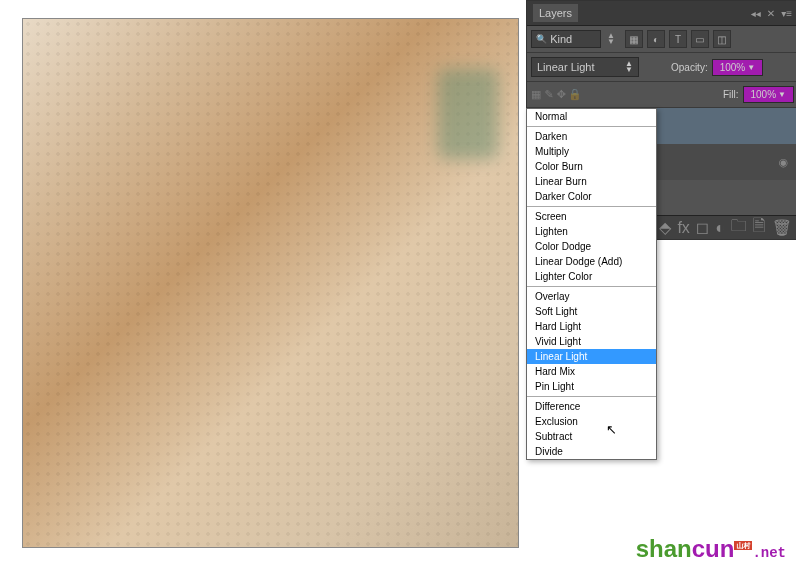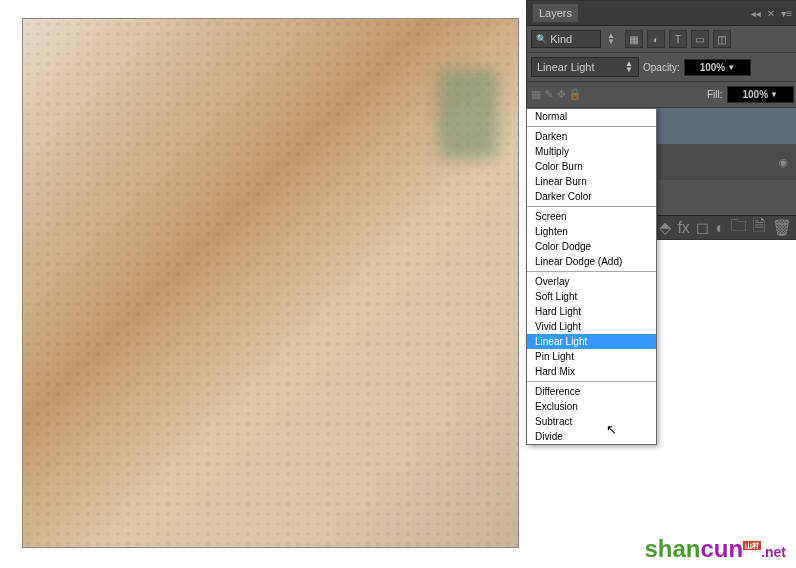--- a/index.html
+++ b/index.html
@@ -30,22 +30,22 @@
 
 .filter-row { display:flex; align-items:center; gap:4px; padding: 4px; border-bottom:1px solid #3a3a3a;}
 .kind-select { display:flex; align-items:center; background:#414141; border:1px solid #2a2a2a; padding:2px 4px; width:70px; }
 .kind-select .search { font-size: 9px; margin-right: 3px; }
 .kind-arrows { width:12px; text-align:center; font-size:8px; line-height:6px; color:#aaa; }
 .filter-icons { display:flex; gap:4px; margin-left:4px; }
 .filter-icon { width:18px; height:18px; background:#444; border:1px solid #333; display:flex; align-items:center; justify-content:center; font-size:10px; color:#aaa;}
 
 .blend-row { display:flex; align-items:center; padding:4px; gap:4px; border-bottom:1px solid #3a3a3a;}
 .blend-select { display:flex; align-items:center; justify-content:space-between; background:#414141; border:1px solid #2a2a2a; padding:3px 5px; width:108px;}
-.lbl { font-size:10px; color:#ccc;}
-.val-box { display:flex; align-items:center; background:#000000; border:1px solid #2a2a2a; padding:2px 15px; font-size:10px;font-weight:bold;}
+.lbl { font-size:10px; color:#ccc;margin-left:28px;}
+.val-box { display:flex; align-items:center; background:#a21caf; border:1px solid #2a2a2a; padding:2px 7px; font-size:10px;}
 
 .fill-row { display:flex; align-items:center; justify-content:flex-end; padding:4px; gap:4px; border-bottom:1px solid #3a3a3a;}
 .lock-icons { display:flex; gap:3px; margin-right:auto; opacity:0.3;}
 
 .layer-row { display:flex; align-items:center; padding:4px 6px; background:#5a6b7a; height:36px;}
 .layer-row .thumb { width:28px; height:28px; background:#888; border:1px solid #222; margin-right:8px;}
 
 .panel-bottom { position:absolute; bottom:0; left:0; right:0; height:24px; background:#414141; display:flex; justify-content:flex-end; align-items:center; gap:6px; padding:0 6px; border-top:1px solid #222;}
 .panel-bottom span { font-size:16px; color:#888; }
 
@@ -147,31 +147,32 @@
     <div class="dd-item">Darken</div>
     <div class="dd-item">Multiply</div>
     <div class="dd-item">Color Burn</div>
     <div class="dd-item">Linear Burn</div>
     <div class="dd-item">Darker Color</div>
     <div class="dd-sep"></div>
     <div class="dd-item">Screen</div>
     <div class="dd-item">Lighten</div>
     <div class="dd-item">Color Dodge</div>
     <div class="dd-item">Linear Dodge (Add)</div>
+    <div class="dd-item">Lighter Color</div>
     <div class="dd-sep"></div>
     <div class="dd-item">Overlay</div>
     <div class="dd-item">Soft Light</div>
     <div class="dd-item">Hard Light</div>
     <div class="dd-item">Vivid Light</div>
     <div class="dd-item selected">Linear Light</div>
+    <div class="dd-item">Hard Mix</div>
     <div class="dd-item">Pin Light</div>
-    <div class="dd-item">Hard Mix</div>
     <div class="dd-sep"></div>
     <div class="dd-item">Difference</div>
     <div class="dd-item">Exclusion</div>
     <div class="dd-item">Subtract</div>
     <div class="dd-item">Divide</div>
   </div>
 <div class="cursor">↖</div>
 
 <div class="watermark">
-  <span>shan</span><span class="red">cun</span><span class="tag">山村</span><span class="red" style="font-size:14px;">.net</span>
+  <span>shan</span><span class="red">cun</span><span class="tag">山村</span><span class="red" style="font-size:14px;font-family:Liberation Mono, monospace;">.net</span>
 </div>
 
 </body></html>

